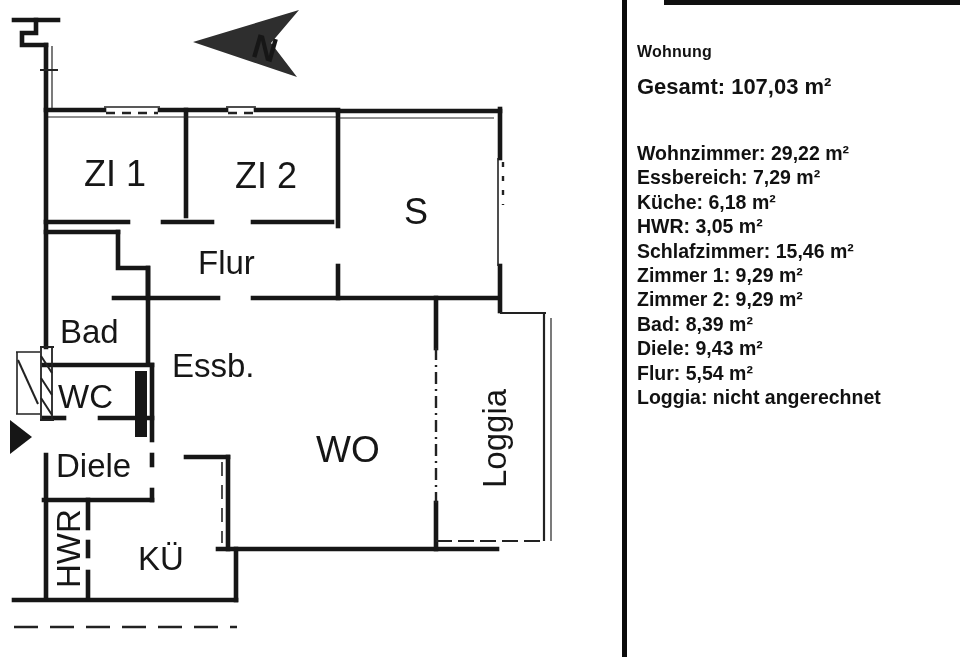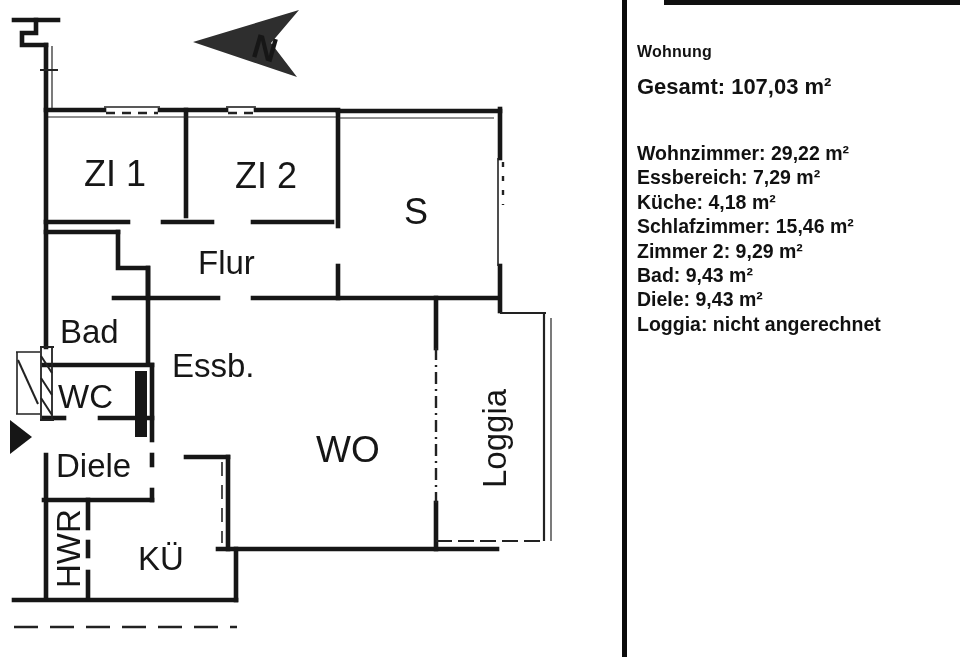--- a/index.html
+++ b/index.html
@@ -123,22 +123,25 @@
 
   <div class="divider"></div>
   <div class="topstrip"></div>
 
   <div class="panel">
     <div class="panel-title">Wohnung</div>
     <div class="panel-total">Gesamt: 107,03 m²</div>
     <div class="room-list">
       <div>Wohnzimmer: 29,22 m²</div>
       <div>Essbereich: 7,29 m²</div>
-      <div>Küche: 4,18 m²</div>
+      <div>Küche: 6,18 m²</div>
+      <div>HWR: 3,05 m²</div>
       <div>Schlafzimmer: 15,46 m²</div>
+      <div>Zimmer 1: 9,29 m²</div>
       <div>Zimmer 2: 9,29 m²</div>
-      <div>Bad: 9,43 m²</div>
+      <div>Bad: 8,39 m²</div>
       <div>Diele: 9,43 m²</div>
+      <div>Flur: 5,54 m²</div>
       <div>Loggia: nicht angerechnet</div>
     </div>
   </div>
 
 </div>
 
 </body></html>

